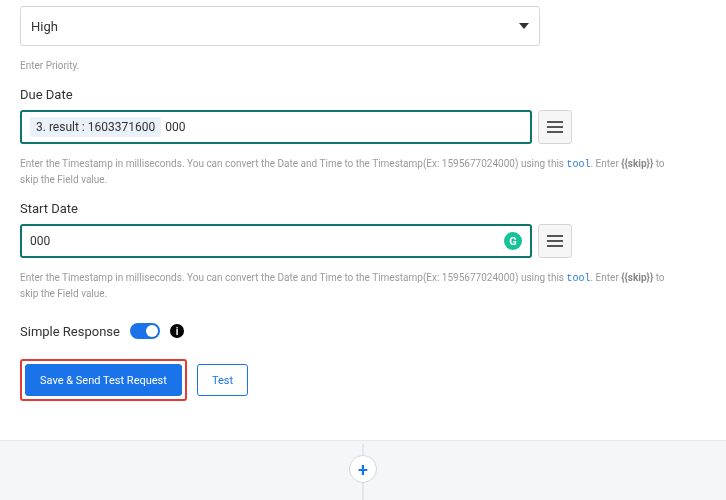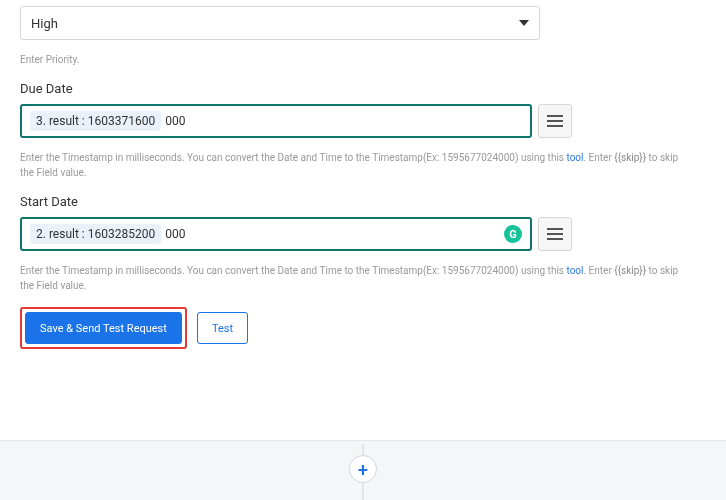--- a/index.html
+++ b/index.html
@@ -21,43 +21,43 @@
     font-size: 13px;
     color: #333;
     margin-bottom: 8px;
     display: block;
   }
   .select-box {
     position: relative;
     width: 520px;
     border: 1px solid #d6d6d6;
     border-radius: 3px;
-    height: 34px;
+    height: 40px;
     display: flex;
     align-items: center;
     padding: 0 10px;
     background: #fff;
     cursor: pointer;
   }
   .select-box .val { flex: 1; font-size: 13px; color: #333; }
   .select-box .caret {
     width: 0; height: 0;
     border-left: 5px solid transparent;
     border-right: 5px solid transparent;
     border-top: 6px solid #333;
   }
   .hint {
     font-size: 10px;
     color: #9a9a9a;
     margin-top: 12px;
     line-height: 1.5;
     max-width: 660px;
   }
-  .hint a { color: #2a7ae2; text-decoration: none; }
-  .hint .bold { font-weight: 400; color: #888; }
+  .hint a { color: #2a7ae2; text-decoration: none; font-family: Liberation Mono, monospace; }
+  .hint .bold { font-weight: 700; color: #888; }
 
   .input-row {
     display: flex;
     align-items: center;
     gap: 6px;
     width: 552px;
   }
   .input-box {
     flex: 1;
     border: 2px solid #0f766e;
@@ -251,37 +251,43 @@
     </div>
     <div class="hint">
       <span>Enter the Timestamp in milliseconds. You can convert the Date and Time to the Timestamp(Ex: 1595677024000) using this </span><a href="#">tool</a><span>. Enter </span><span class="bold">{{skip}}</span><span> to skip the Field value.</span>
     </div>
   </div>
 
   <div class="field">
     <label class="field-label">Start Date</label>
     <div class="input-row">
       <div class="input-box">
-        <span class="chip">2. result : 1603285200</span>
         <span class="trail">000</span>
         <span class="grammarly">G</span>
       </div>
       <div class="options-btn">
         <div class="hamb">
             <span></span>
             <span></span>
             <span></span>
           </div>
       </div>
     </div>
     <div class="hint">
       <span>Enter the Timestamp in milliseconds. You can convert the Date and Time to the Timestamp(Ex: 1595677024000) using this </span><a href="#">tool</a><span>. Enter </span><span class="bold">{{skip}}</span><span> to skip the Field value.</span>
     </div>
   </div>
 
+  <div class="toggle-row">
+    <span class="lbl">Simple Response</span>
+    <div class="toggle">
+      <div class="knob"></div>
+    </div>
+    <div class="info-icon">i</div>
+  </div>
 
   <div class="buttons">
     <div class="highlight-box">
       <div class="btn btn-primary">Save &amp; Send Test Request</div>
     </div>
     <div class="btn btn-secondary">Test</div>
   </div>
 
 </div>
 

